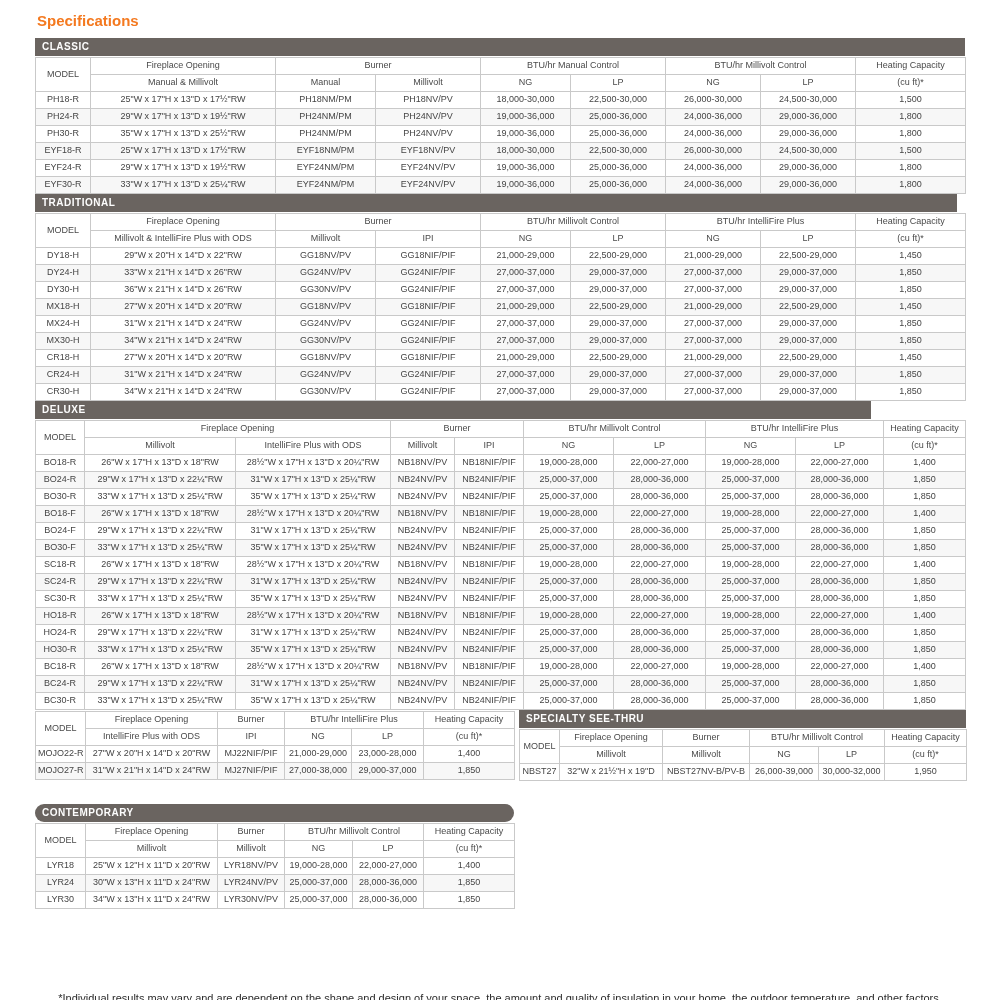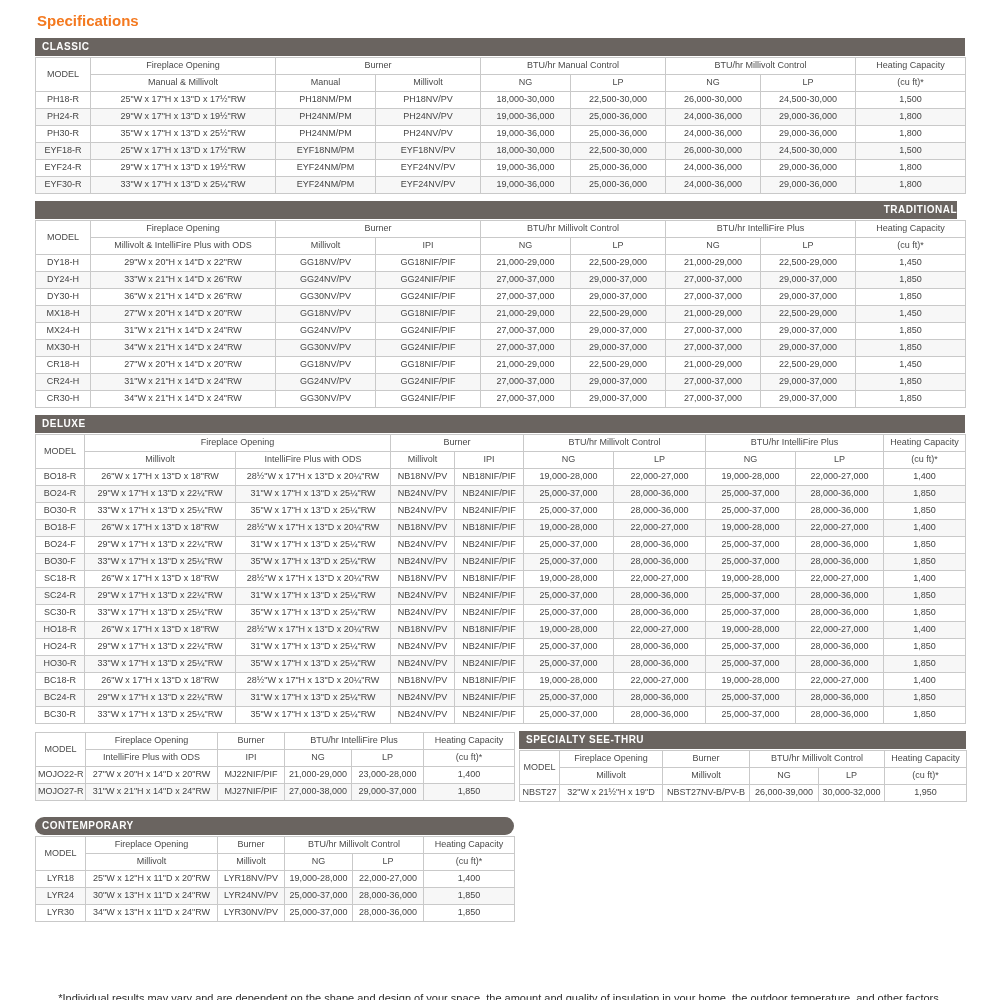--- a/index.html
+++ b/index.html
@@ -5,21 +5,21 @@
   html, body { margin:0; padding:0; background:#ffffff; }
   body {
     width:1000px; height:1000px; overflow:hidden; position:relative;
     font-family:"Liberation Sans", sans-serif;
   }
   .page { box-sizing:border-box; padding:10px 36px 0 35px; }
   .title {
     color:var(--accent,#f4791f);
     font-size:15px; font-weight:600; margin:2px 0 9px 2px;
   }
-  .table-block { margin-bottom:7px; }
+  .table-block { }
   .section-bar {
     background:var(--bar,#6a6460); color:#fdfdfd;
     font-size:10px; font-weight:bold; letter-spacing:0.5px;
     height:18px; line-height:18px; padding-left:7px; box-sizing:border-box;
   }
   table.spec-table {
     border-collapse:collapse; table-layout:fixed; background:#fff;
     margin-top:1px;
   }
   .spec-table th, .spec-table td {
@@ -141,21 +141,21 @@
             <td>19,000-36,000</td>
             <td>25,000-36,000</td>
             <td>24,000-36,000</td>
             <td>29,000-36,000</td>
             <td>1,800</td>
           </tr>
         </tbody>
       </table>
     </div>
   <div class="table-block">
-      <div class="section-bar" style="width: 922px; text-align: right;">TRADITIONAL</div>
+      <div class="section-bar" style="width: 922px;">TRADITIONAL</div>
       <table class="spec-table" style="width: 930px;">
         <colgroup>
           <col style="width: 55px;">
           <col style="width: 185px;">
           <col style="width: 100px;">
           <col style="width: 105px;">
           <col style="width: 90px;">
           <col style="width: 95px;">
           <col style="width: 95px;">
           <col style="width: 95px;">
@@ -278,21 +278,21 @@
             <td>27,000-37,000</td>
             <td>29,000-37,000</td>
             <td>27,000-37,000</td>
             <td>29,000-37,000</td>
             <td>1,850</td>
           </tr>
         </tbody>
       </table>
     </div>
   <div class="table-block">
-      <div class="section-bar" style="width: 930px;">DELUXE</div>
+      <div class="section-bar" style="width: 836px;">DELUXE</div>
       <table class="spec-table" style="width: 930px;">
         <colgroup>
           <col style="width: 49px;">
           <col style="width: 151px;">
           <col style="width: 155px;">
           <col style="width: 64px;">
           <col style="width: 69px;">
           <col style="width: 90px;">
           <col style="width: 92px;">
           <col style="width: 90px;">
@@ -545,21 +545,21 @@
               <td>MOJO27-R</td>
               <td>31"W x 21"H x 14"D x 24"RW</td>
               <td>MJ27NIF/PIF</td>
               <td>27,000-38,000</td>
               <td>29,000-37,000</td>
               <td>1,850</td>
             </tr>
           </tbody>
         </table>
       </div>
-    <div class="table-block" style="margin-bottom:8px">
+    <div class="table-block" style="margin-bottom:16px">
         <div class="section-bar" style="width: 447px;">SPECIALTY SEE-THRU</div>
         <table class="spec-table" style="width: 447px;">
           <colgroup>
             <col style="width: 40px;">
             <col style="width: 103px;">
             <col style="width: 87px;">
             <col style="width: 69px;">
             <col style="width: 66px;">
             <col style="width: 82px;">
           </colgroup>

